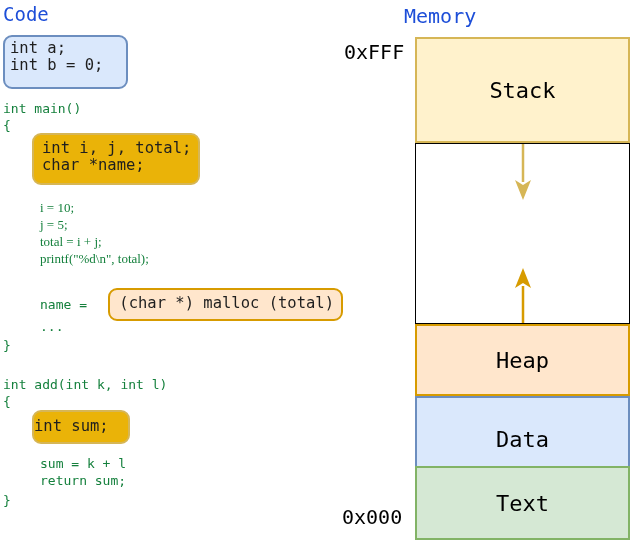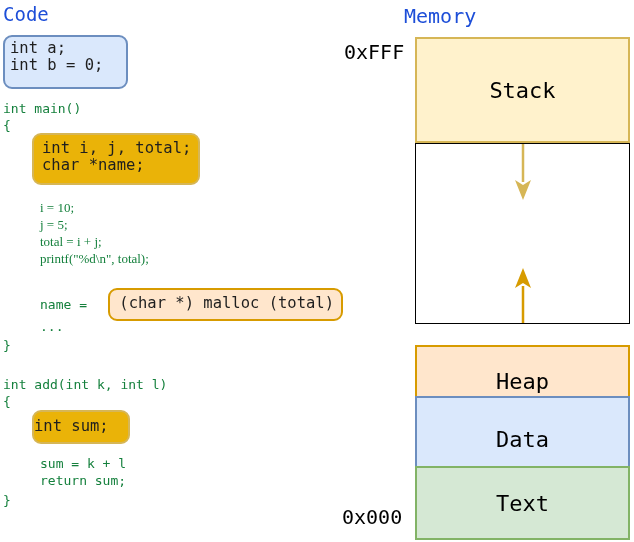--- a/index.html
+++ b/index.html
@@ -35,21 +35,21 @@
   .box-yellow{background:#eab308;border:2px solid #D6B656;}
   .box-orange{background:#FFE6CC;border:2px solid #D79B00;}
   .segment{
     box-sizing:border-box;
     display:flex;align-items:center;justify-content:center;
     font-size:22px;color:#000;
     left:415px;width:215px;
   }
   .seg-stack{top:37px;height:106px;background:#FFF2CC;border:2px solid #D6B656;}
   .seg-free{top:143px;height:181px;background:#ffffff;border:1px solid #000000;box-sizing:border-box;}
-  .seg-heap{top:324px;height:72px;background:#FFE6CC;border:2px solid #D79B00;margin-top:21px;}
+  .seg-heap{top:324px;height:72px;background:#FFE6CC;border:2px solid #D79B00;}
   .seg-data{top:396px;height:87px;background:#DAE8FC;border:2px solid #6C8EBF;}
   .seg-text{top:466px;height:74px;background:#D5E8D4;border:2px solid #82B366;}
   .address{
     font-size:20px;color:#000;white-space:pre;
   }
 </style>
 </head>
 <body>
 
 <div id="canvas">

